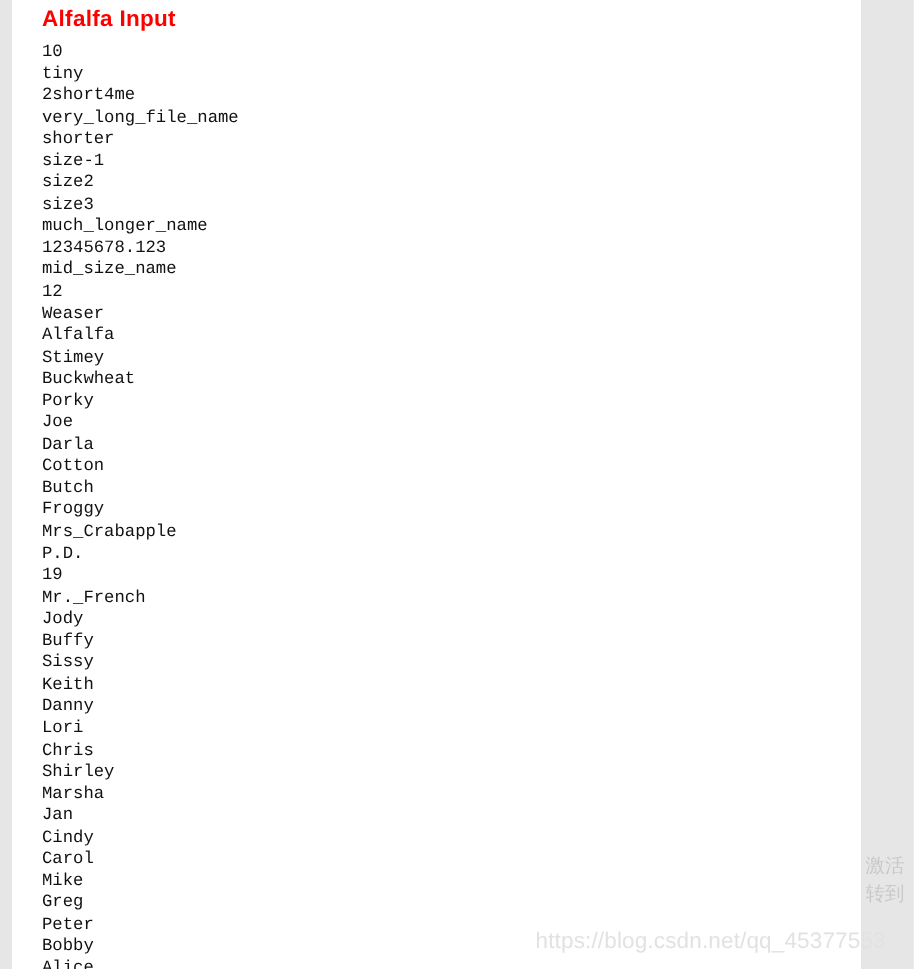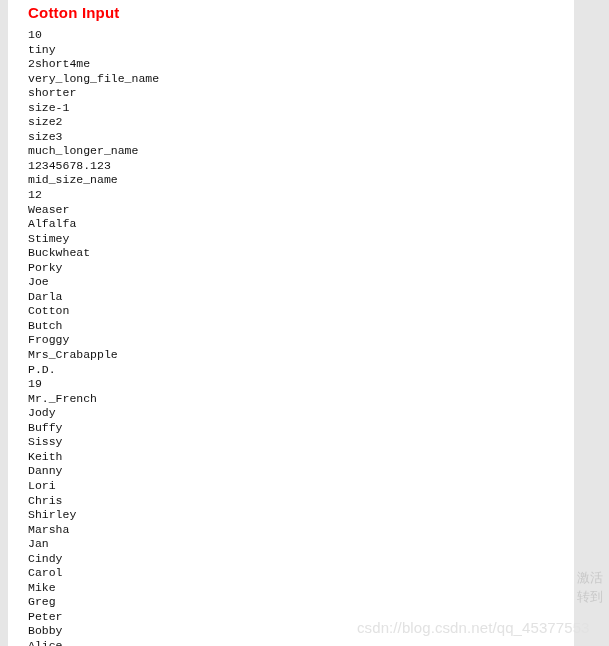--- a/index.html
+++ b/index.html
@@ -115,28 +115,28 @@
 </style>
 </head>
 <body>
 
 <div id="page">
 
   <div class="left-gutter"></div>
 
   <div class="content-sheet">
 
-    <h2 class="section-title">Cotton Input</h2>
+    <h2 class="section-title">Alfalfa Input</h2>
 
     <pre class="code-block"><span class="code-line">10</span><span class="code-line">tiny</span><span class="code-line">2short4me</span><span class="code-line">very_long_file_name</span><span class="code-line">shorter</span><span class="code-line">size-1</span><span class="code-line">size2</span><span class="code-line">size3</span><span class="code-line">much_longer_name</span><span class="code-line">12345678.123</span><span class="code-line">mid_size_name</span><span class="code-line">12</span><span class="code-line">Weaser</span><span class="code-line">Alfalfa</span><span class="code-line">Stimey</span><span class="code-line">Buckwheat</span><span class="code-line">Porky</span><span class="code-line">Joe</span><span class="code-line">Darla</span><span class="code-line">Cotton</span><span class="code-line">Butch</span><span class="code-line">Froggy</span><span class="code-line">Mrs_Crabapple</span><span class="code-line">P.D.</span><span class="code-line">19</span><span class="code-line">Mr._French</span><span class="code-line">Jody</span><span class="code-line">Buffy</span><span class="code-line">Sissy</span><span class="code-line">Keith</span><span class="code-line">Danny</span><span class="code-line">Lori</span><span class="code-line">Chris</span><span class="code-line">Shirley</span><span class="code-line">Marsha</span><span class="code-line">Jan</span><span class="code-line">Cindy</span><span class="code-line">Carol</span><span class="code-line">Mike</span><span class="code-line">Greg</span><span class="code-line">Peter</span><span class="code-line">Bobby</span><span class="code-line">Alice</span></pre>
 
   </div>
 
   <div class="right-gutter"></div>
 
-  <div class="watermark-url">csdn://blog.csdn.net/qq_45377553</div>
+  <div class="watermark-url">https://blog.csdn.net/qq_45377553</div>
 
   <div class="activation-watermark">
     <span>激活</span>
     <span>转到</span>
   </div>
 
 </div>
 
 </body></html>

